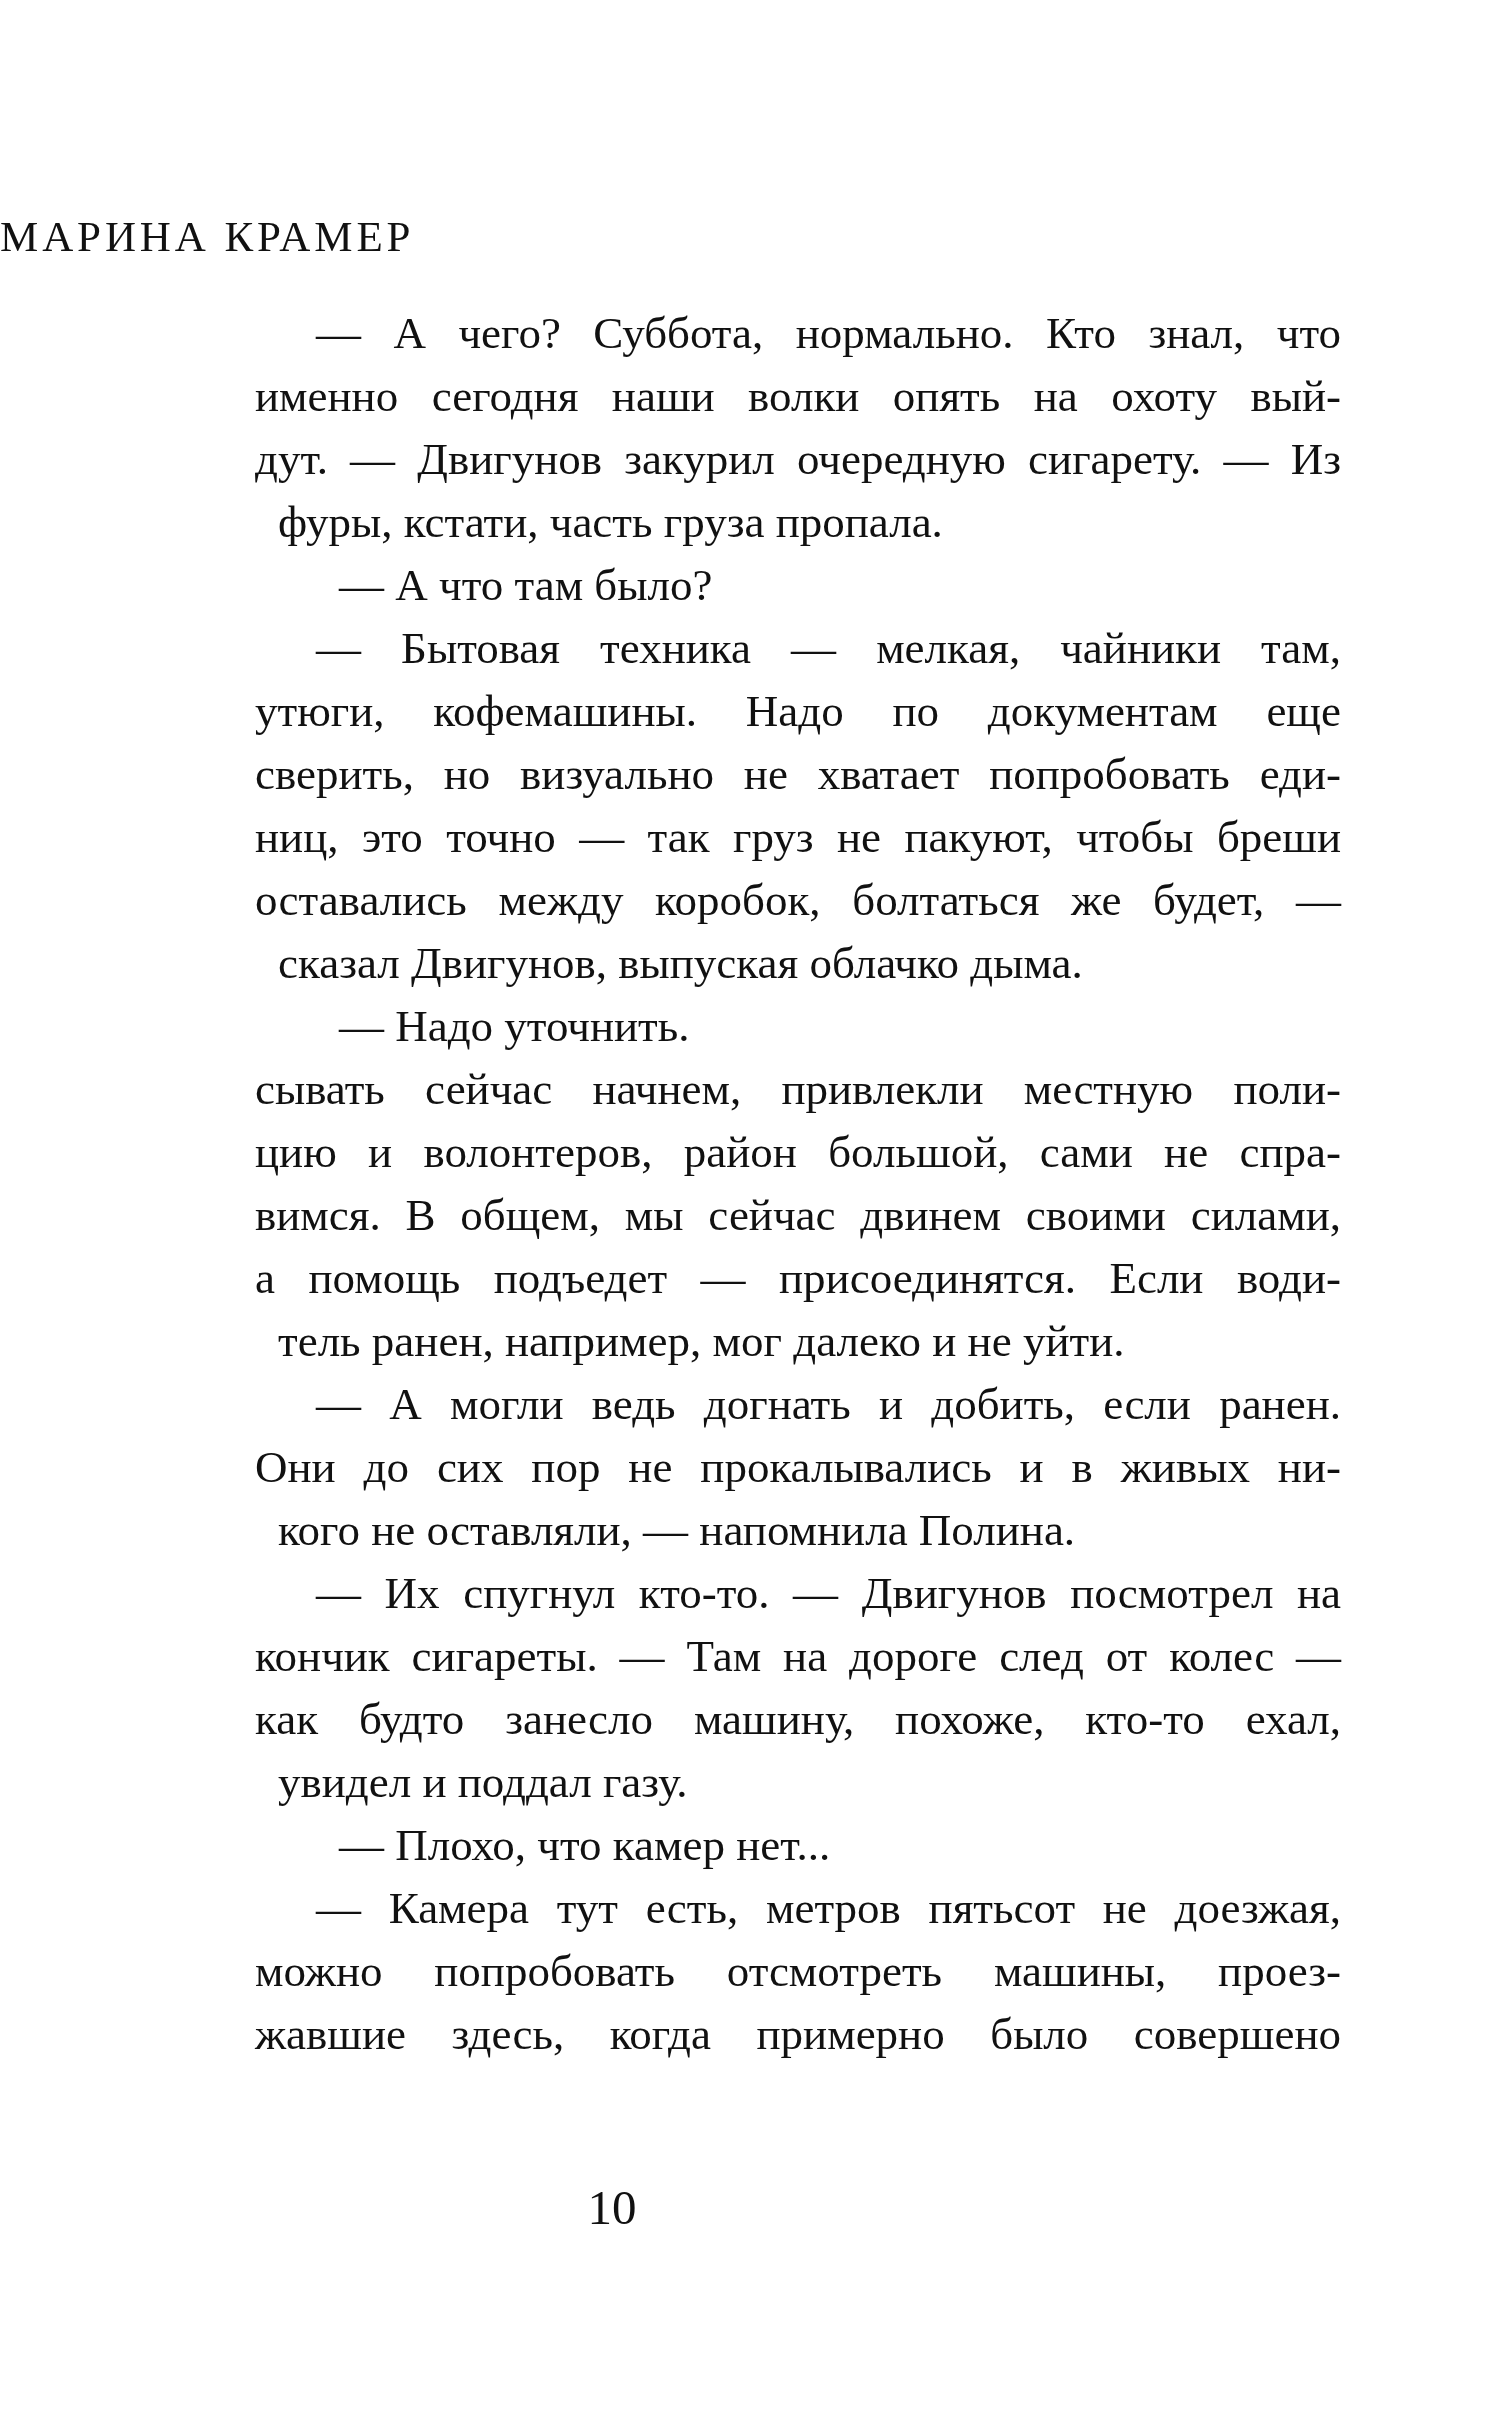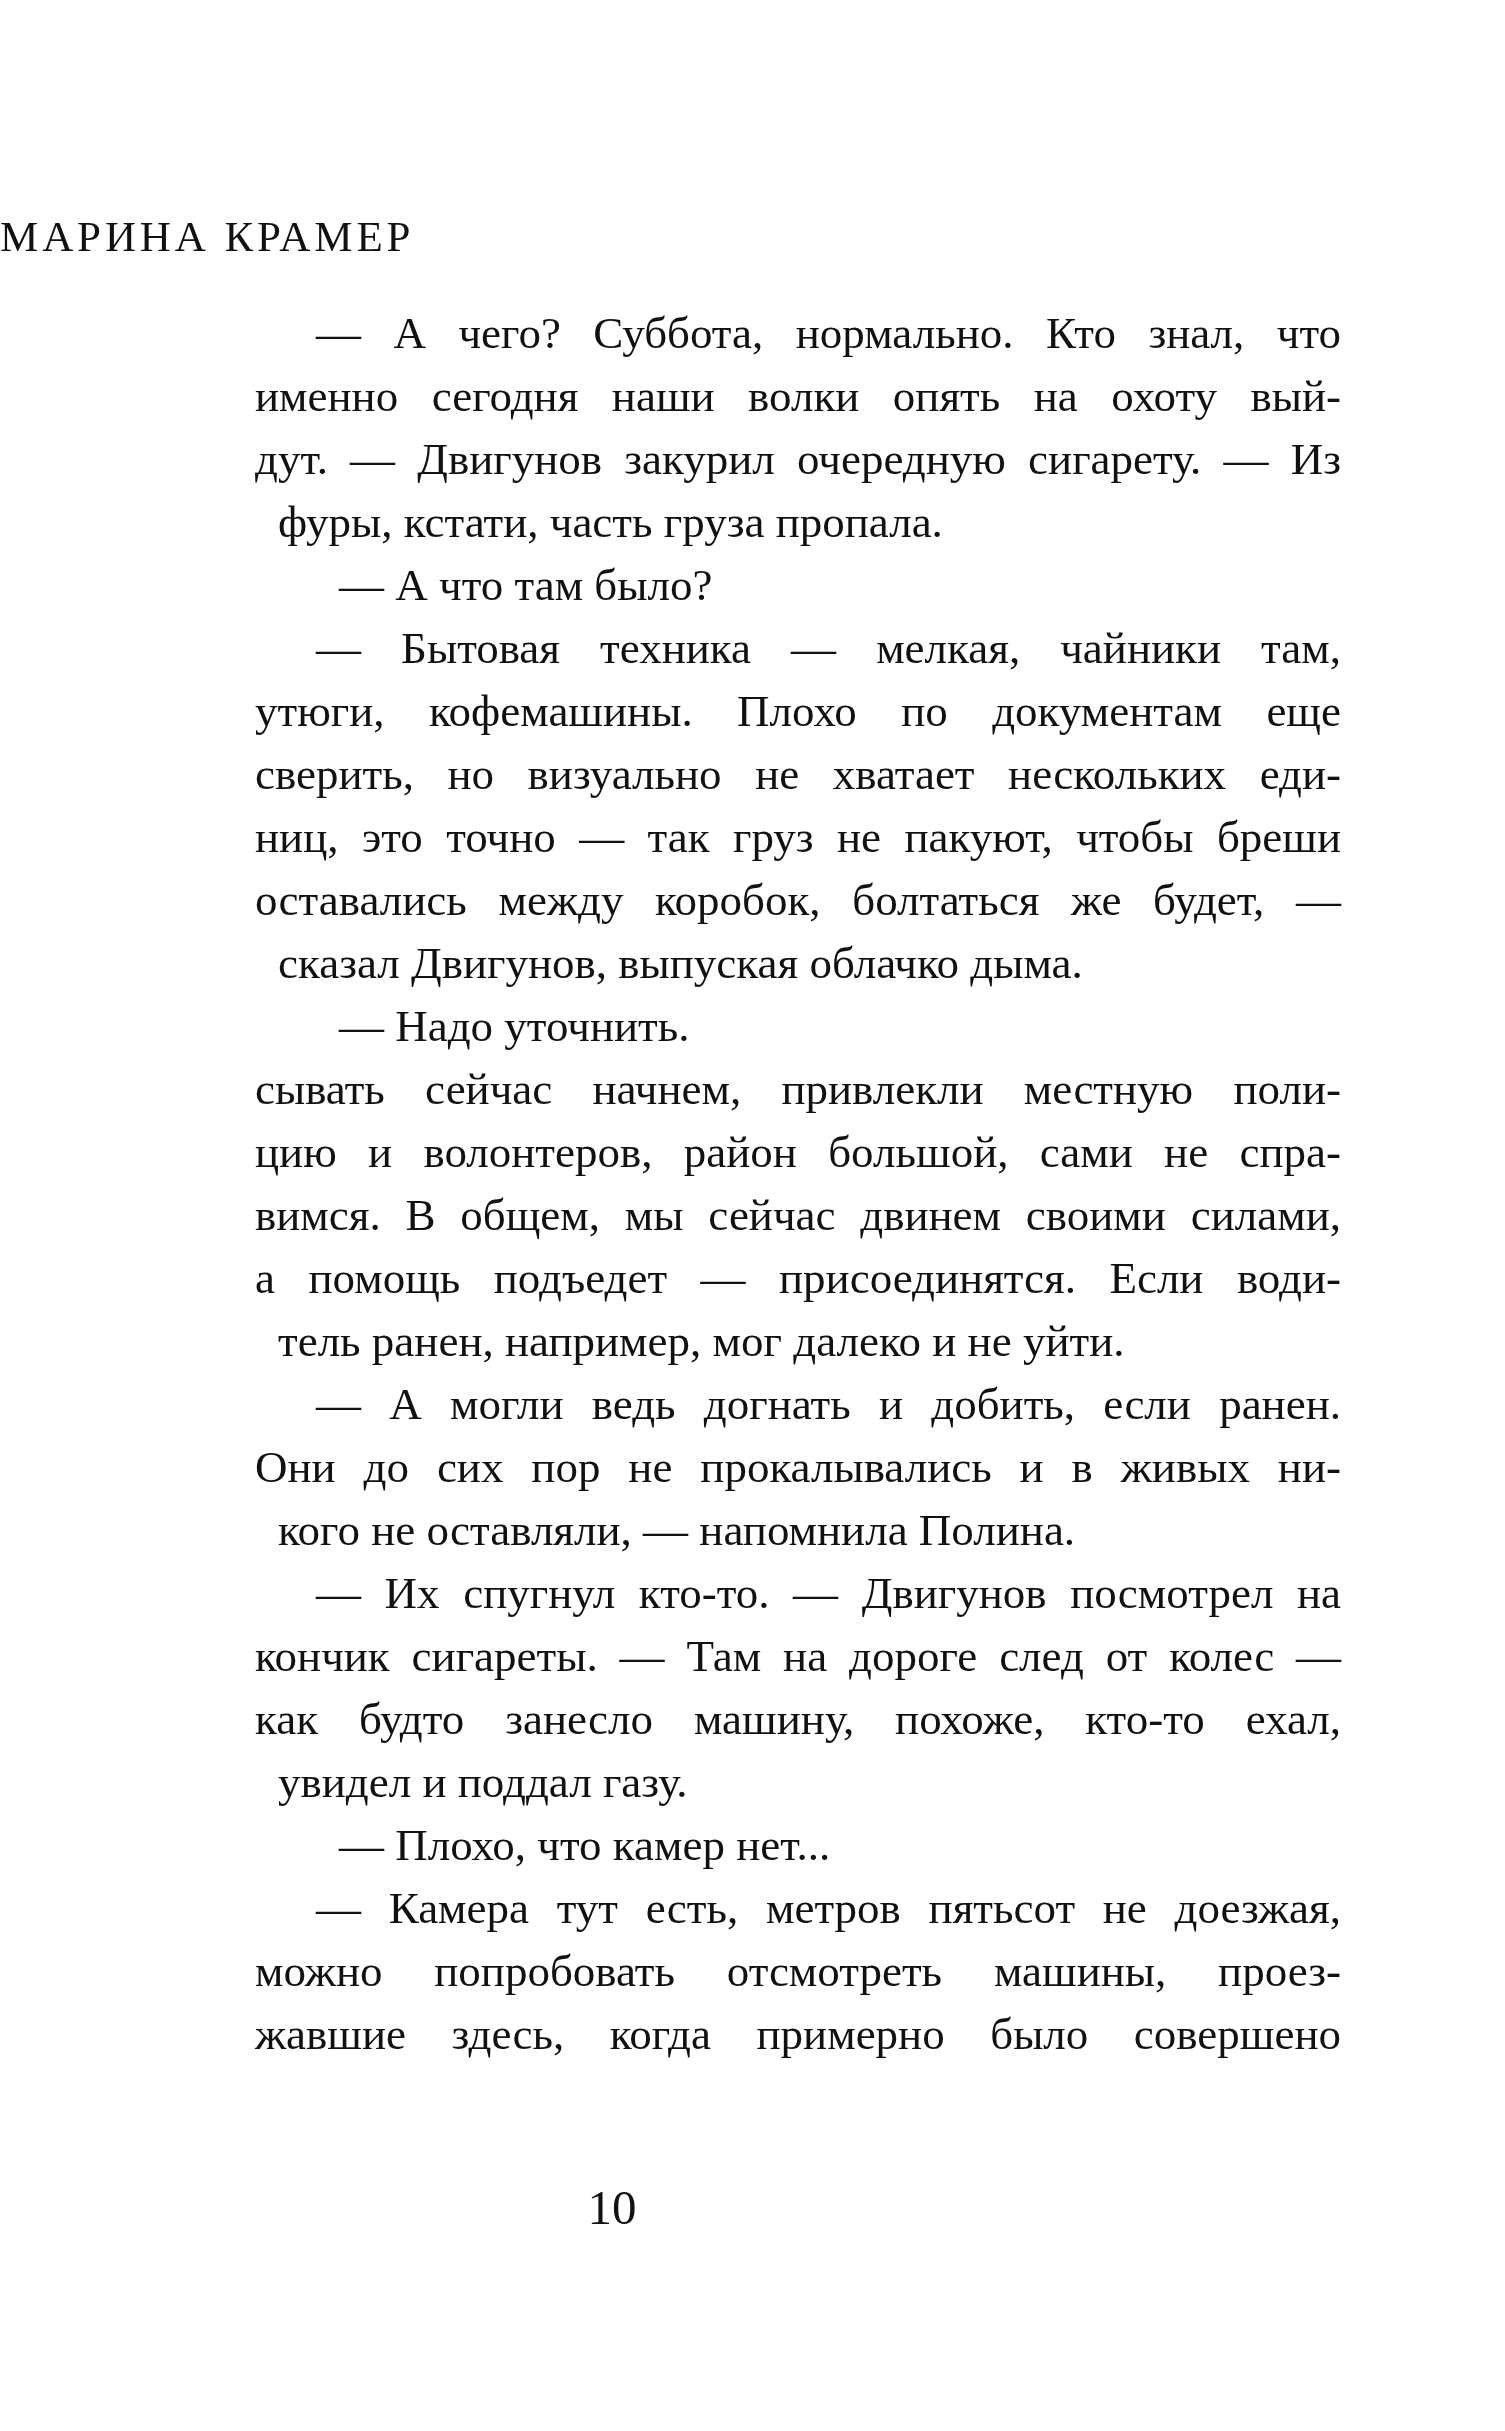--- a/index.html
+++ b/index.html
@@ -34,24 +34,24 @@
   <span class="line last">
       <span class="line-inner">фуры, кстати, часть груза пропала.</span>
     </span>
   <span class="line indent last">
       <span class="line-inner">— А что там было?</span>
     </span>
   <span class="line indent">
       <span class="line-inner">— Бытовая техника — мелкая, чайники там,</span>
     </span>
   <span class="line">
-      <span class="line-inner">утюги, кофемашины. Плохо по документам еще</span>
+      <span class="line-inner">утюги, кофемашины. Надо по документам еще</span>
     </span>
   <span class="line">
-      <span class="line-inner">сверить, но визуально не хватает нескольких еди-</span>
+      <span class="line-inner">сверить, но визуально не хватает попробовать еди-</span>
     </span>
   <span class="line">
       <span class="line-inner">ниц, это точно — так груз не пакуют, чтобы бреши</span>
     </span>
   <span class="line">
       <span class="line-inner">оставались между коробок, болтаться же будет, —</span>
     </span>
   <span class="line last">
       <span class="line-inner">сказал Двигунов, выпуская облачко дыма.</span>
     </span>

